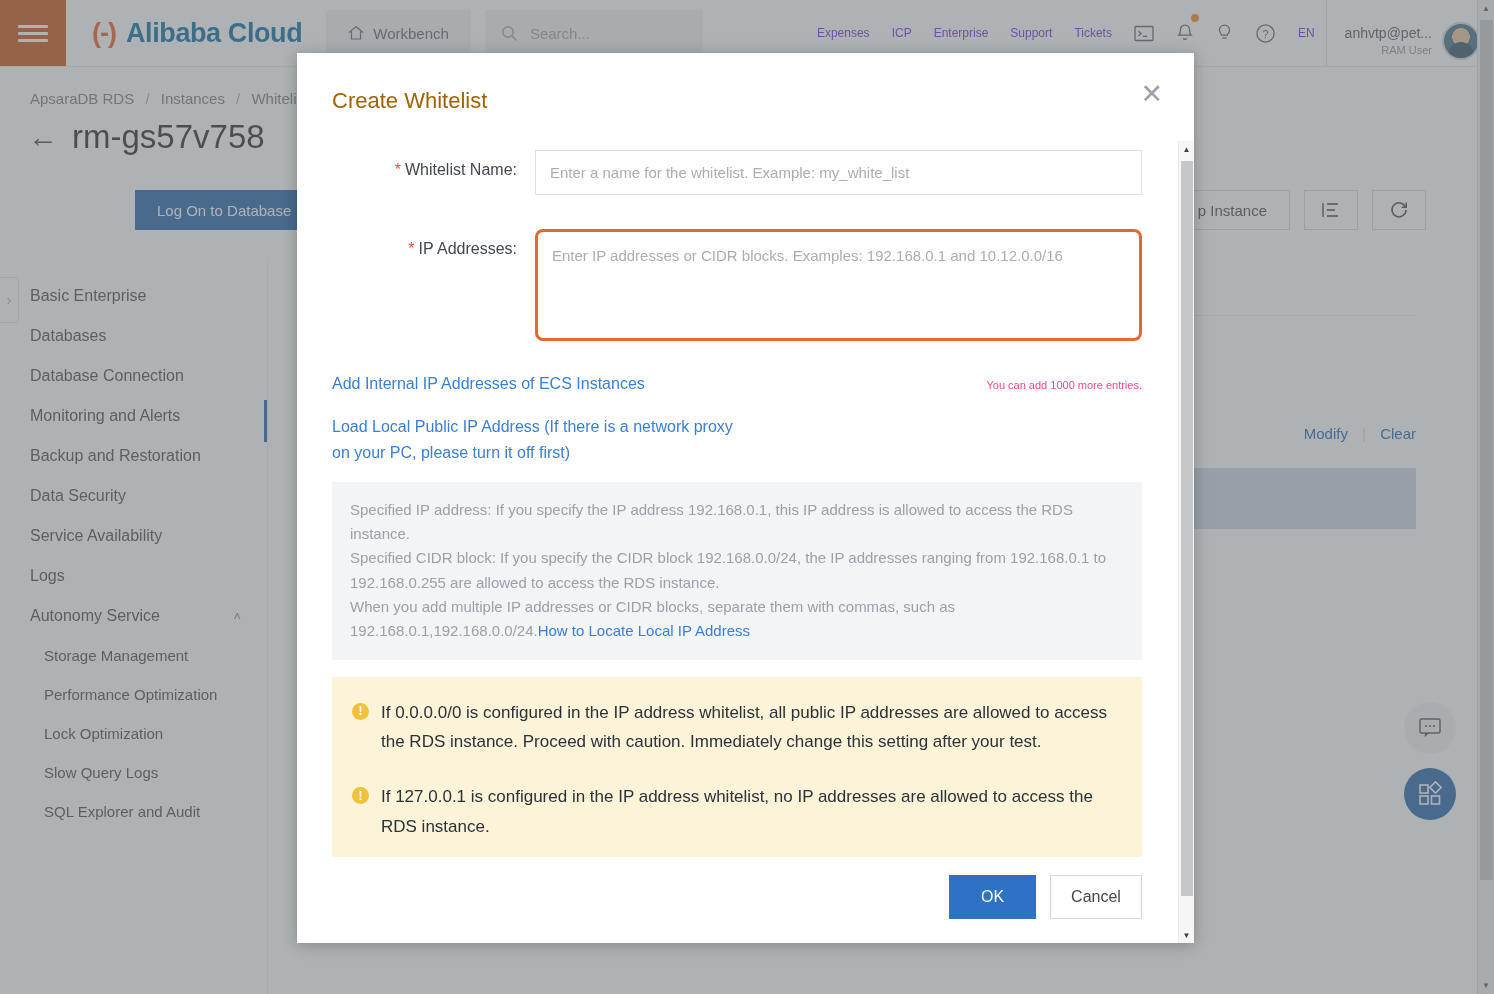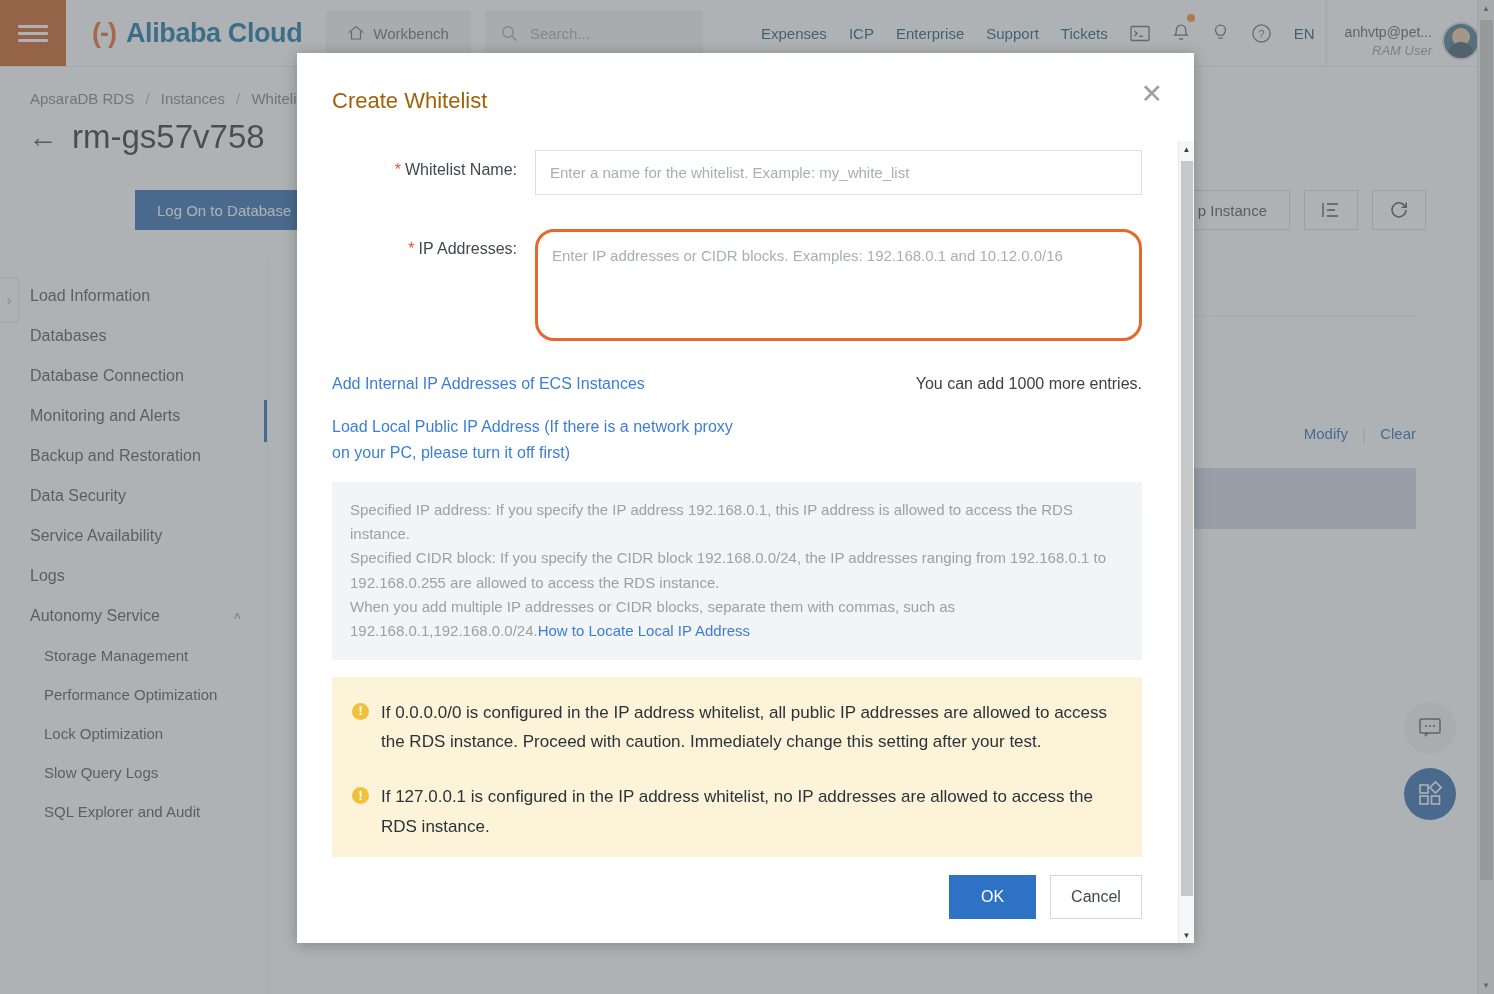--- a/index.html
+++ b/index.html
@@ -56,37 +56,37 @@
     background: #f0f1f3;
     margin: 10px 14px; border-radius: 3px;
     width: 218px; padding: 0 16px;
     color: #9aa0a8; font-size: 15px;
     cursor: text;
   }
   .top-right {
     margin-left: auto; display: flex; align-items: center; gap: 0; padding-right: 0;
   }
   .top-link {
-    color: #0c4a6e; font-size: 15px; padding: 0 11px; cursor: pointer; white-space: nowrap;
+    color: #6d28d9; font-size: 12px; padding: 0 11px; cursor: pointer; white-space: nowrap;
   }
   .top-icon {
     padding: 0 11px; color: #555d68; display: flex; align-items: center; position: relative; cursor: pointer;
   }
   .badge-dot {
     position: absolute; top: -9px; right: 6px; width: 8px; height: 8px;
     background: #f5861f; border-radius: 50%;
   }
   .user-block {
     display: flex; align-items: center; gap: 10px;
     border-left: 1px solid #e0e2e6; padding: 16px 14px 0 18px; height: 100%;
     cursor: pointer;
   }
   .user-text { text-align: right; line-height: 1.35; }
   .user-name { color: #4a525c; font-size: 14px; }
-  .user-role { color: #8b929b; font-size: 13px; font-style: italic; }
+  .user-role { color: #8b929b; font-size: 11px; }
   .avatar {
     width: 38px; height: 38px; border-radius: 50%;
     background: radial-gradient(circle at 50% 38%, #e8c49b 0 32%, #3d6e86 33% 100%);
     border: 2px solid #cfd4da; position: relative; overflow: hidden;
   }
   .avatar::after{
     content:""; position:absolute; left:50%; top:52%; transform:translateX(-50%);
     width:26px; height:20px; border-radius:13px 13px 0 0; background:#2f4f63;
   }
 
@@ -227,32 +227,32 @@
     font-size: 16px; color: #41484f; padding-top: 11px;
   }
   .req { color: #e8503a; margin-right: 4px; }
   .text-input {
     flex: 1; height: 45px; border: 1px solid #dcdfe3; background: #fff;
     font-size: 15px; color: #2b3238; padding: 0 14px; outline: none;
     font-family: "Liberation Sans", sans-serif;
   }
   .text-input::placeholder { color: #a8aeb4; }
   .textarea-hl {
-    flex: 1; height: 112px; border: 3px solid #e8672e; border-radius: 19px;
+    flex: 1; height: 112px; border: 3px solid #e8672e; border-radius: 8px;
     background: #fff; font-size: 15px; color: #2b3238; padding: 13px 14px;
     outline: none; resize: none; line-height: 1.5;
     font-family: "Liberation Sans", sans-serif;
   }
   .textarea-hl::placeholder { color: #a8aeb4; }
 
   .links-row {
     display: flex; align-items: baseline; margin: 19px 0 0 0; padding-left: 0;
   }
   .link-blue { color: #3a7fd5; font-size: 16px; cursor: pointer; text-decoration: none; }
-  .entries-count { margin-left: auto; color: #404040; font-size: 16px; text-align: right; }
+  .entries-count { margin-left: auto; color: #ec4899; font-size: 11px; text-align: right; }
   .link-block { margin-top: 21px; line-height: 1.62; }
 
   .gray-note {
     background: #f3f4f6; color: #9aa1a8; font-size: 15px;
     padding: 16px 18px; margin-top: 16px; line-height: 1.62;
   }
   .gray-note .inline-link { color: #3a7fd5; cursor: pointer; text-decoration: none; }
 
   .warn-box {
     background: #fcf3d9; margin-top: 17px; padding: 21px 22px 24px 20px;
@@ -398,21 +398,21 @@
     <div class="icon-btn">
       <svg width="20" height="20" viewBox="0 0 20 20">
         <path d="M16.4 7A7 7 0 1 0 17 10" fill="none" stroke="#3c4349" stroke-width="1.5"></path>
         <path d="M17.2 2.6V7.2h-4.6" fill="none" stroke="#3c4349" stroke-width="1.5"></path>
       </svg>
     </div>
   </div>
 
   <div class="leftnav" id="sidebar-list">
       <div class="nav-item">
-        <span>Load Information</span>
+        <span>Basic Enterprise</span>
       </div>
       <div class="nav-item">
         <span>Databases</span>
       </div>
       <div class="nav-item">
         <span>Database Connection</span>
       </div>
       <div class="nav-item">
         <span>Monitoring and Alerts</span>
       </div>

